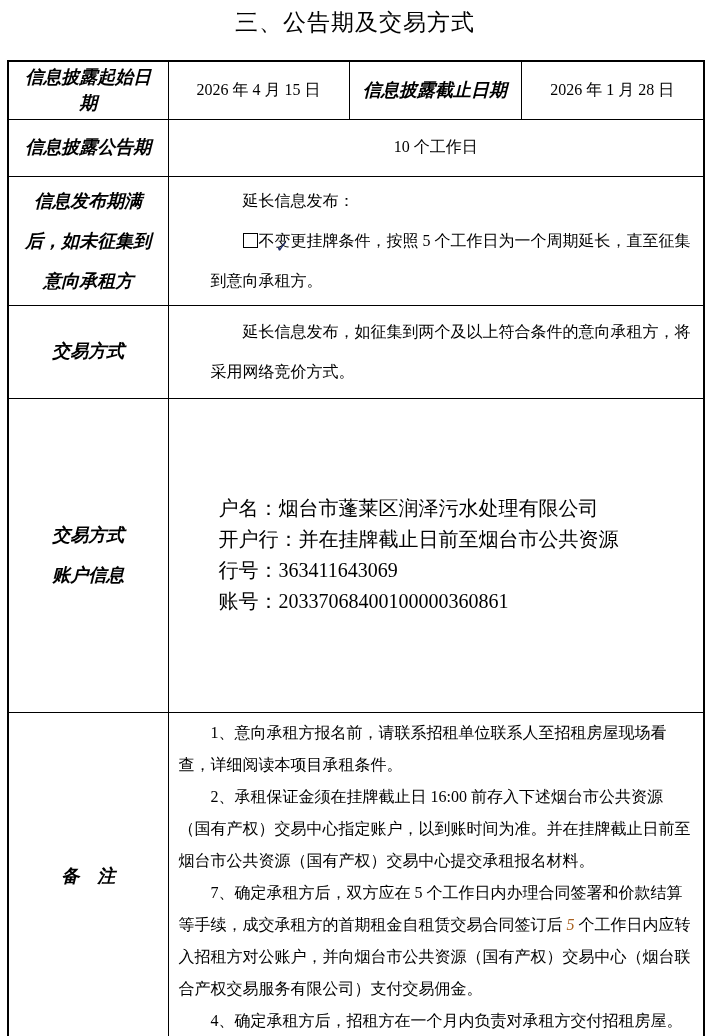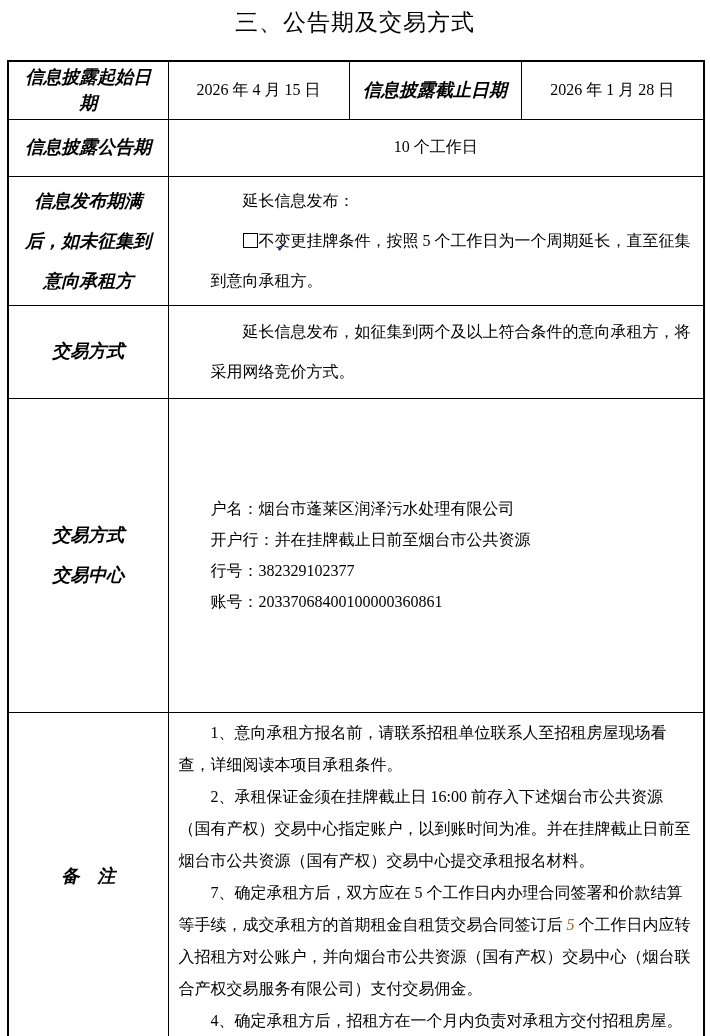--- a/index.html
+++ b/index.html
@@ -38,21 +38,21 @@
   }
   .hdr.tall { line-height:40px; padding:0 10px; }
   .val {
     font-size:16px;
     text-align:center;
     padding:8px 6px;
   }
   .content { font-size:16px; padding:4px 12px 4px 10px; }
   .para { margin:0; text-indent:2em; }
   .lh40 .para { line-height:40px;margin-left:32px; }
-  .acct-line { line-height:31px; padding-left:2em; font-size:16px; }
+  .acct-line { line-height:31px; padding-left:2em; font-size:20px; }
   .remarks .para { line-height:32px; }
   .hl5 {
     color:#a9611f;
     font-style:italic;
   }
   .checkbox {
     display:inline-block;
     width:13px; height:13px;
     border:1px solid #000;
     background:#fff;
@@ -111,26 +111,26 @@
   <tr class="r4">
     <td class="hdr">交易方式</td>
     <td class="content lh40" colspan="3">
       <p class="para">延长信息发布，如征集到两个及以上符合条件的意向承租方，将采用网络竞价方式。</p>
     </td>
   </tr>
 
   <tr class="r5">
     <td class="hdr tall">
       <div>交易方式</div>
-      <div>交易中心</div>
+      <div>账户信息</div>
     </td>
     <td class="content" colspan="3">
       <div class="acct-line">户名：烟台市蓬莱区润泽污水处理有限公司</div>
       <div class="acct-line">开户行：并在挂牌截止日前至烟台市公共资源</div>
-      <div class="acct-line">行号：382329102377</div>
+      <div class="acct-line">行号：363411643069</div>
       <div class="acct-line">账号：20337068400100000360861</div>
     </td>
   </tr>
 
   <tr class="r6">
     <td class="hdr">备　注</td>
     <td class="content remarks" colspan="3">
       <p class="para">1、意向承租方报名前，请联系招租单位联系人至招租房屋现场看查，详细阅读本项目承租条件。</p>
       <p class="para">2、承租保证金须在挂牌截止日 16:00 前存入下述烟台市公共资源（国有产权）交易中心指定账户，以到账时间为准。并在挂牌截止日前至烟台市公共资源（国有产权）交易中心提交承租报名材料。</p>
       <p class="para"><span>7、确定承租方后，双方应在 5 个工作日内办理合同签署和价款结算等手续，成交承租方的首期租金自租赁交易合同签订后 </span><span class="hl5">5</span><span> 个工作日内应转入招租方对公账户，并向烟台市公共资源（国有产权）交易中心（烟台联合产权交易服务有限公司）支付交易佣金。</span></p>

